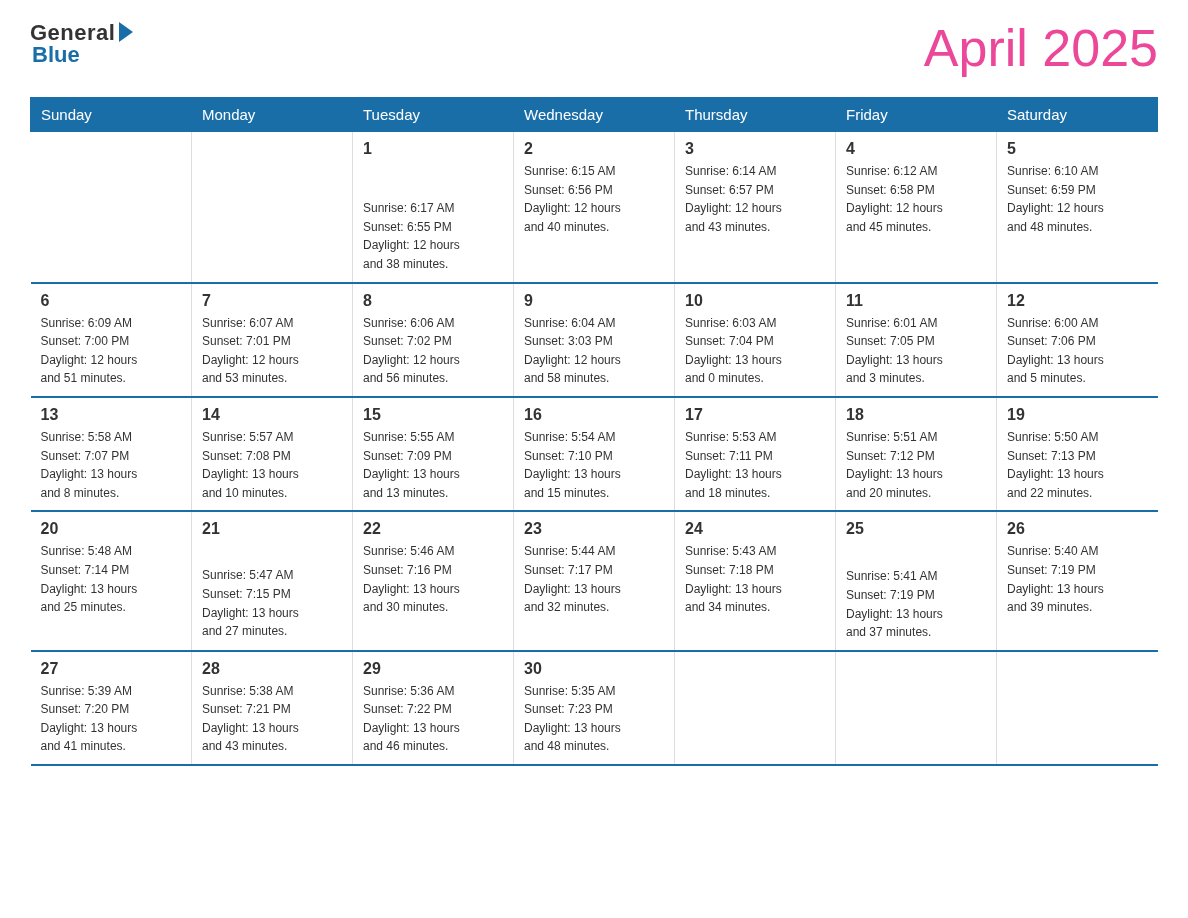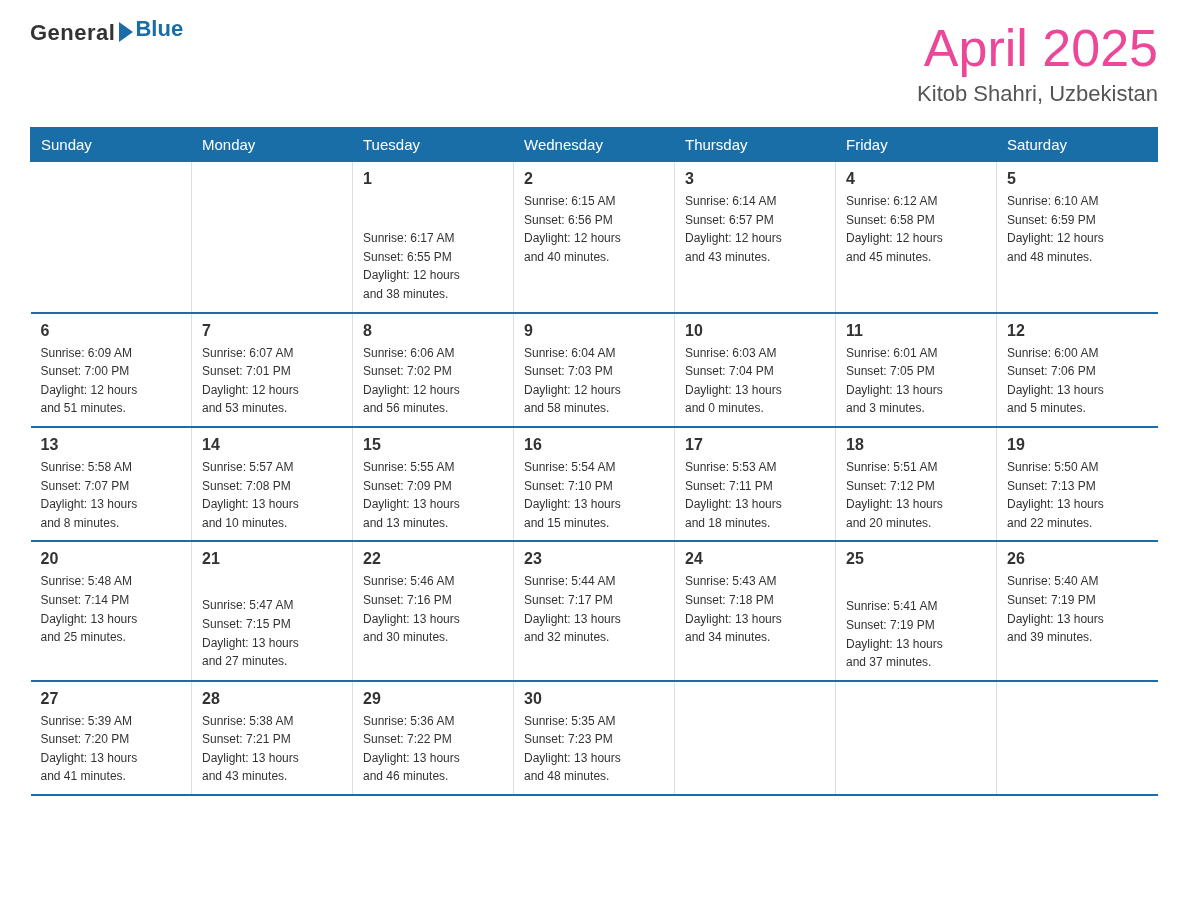--- a/index.html
+++ b/index.html
@@ -10,20 +10,21 @@
       color: #333;
     }
     .header {
       display: flex;
       justify-content: space-between;
       align-items: flex-start;
       margin-bottom: 20px;
     }
     .logo {
       display: flex;
+      flex-direction: column;
       align-items: flex-start;
     }
     .logo-top {
       display: flex;
       align-items: center;
     }
     .logo-general {
       font-size: 22px;
       font-weight: bold;
       color: #333;
@@ -110,21 +111,20 @@
 <div class="header">
   <div class="logo">
     <div class="logo-top">
       <span class="logo-general">General</span>
       <div class="logo-arrow"></div>
     </div>
     <span class="logo-blue">Blue</span>
   </div>
   <div class="title-block">
     <div class="month-title">April 2025</div>
-    <div class="location-title">Kitob Shahri, Uzbekistan</div>
   </div>
 </div>
 
 <table>
   <thead>
     <tr>
     <th>Sunday</th>
         <th>Monday</th>
         <th>Tuesday</th>
         <th>Wednesday</th>
@@ -191,21 +191,21 @@
         <td>
           <span class="day-num">8</span>
           <div class="day-info" style="white-space: pre-line;">Sunrise: 6:06 AM
 Sunset: 7:02 PM
 Daylight: 12 hours
 and 56 minutes.</div>
         </td>
         <td>
           <span class="day-num">9</span>
           <div class="day-info" style="white-space: pre-line;">Sunrise: 6:04 AM
-Sunset: 7:03 PM
+Sunset: 3:03 PM
 Daylight: 12 hours
 and 58 minutes.</div>
         </td>
         <td>
           <span class="day-num">10</span>
           <div class="day-info" style="white-space: pre-line;">Sunrise: 6:03 AM
 Sunset: 7:04 PM
 Daylight: 13 hours
 and 0 minutes.</div>
         </td>

